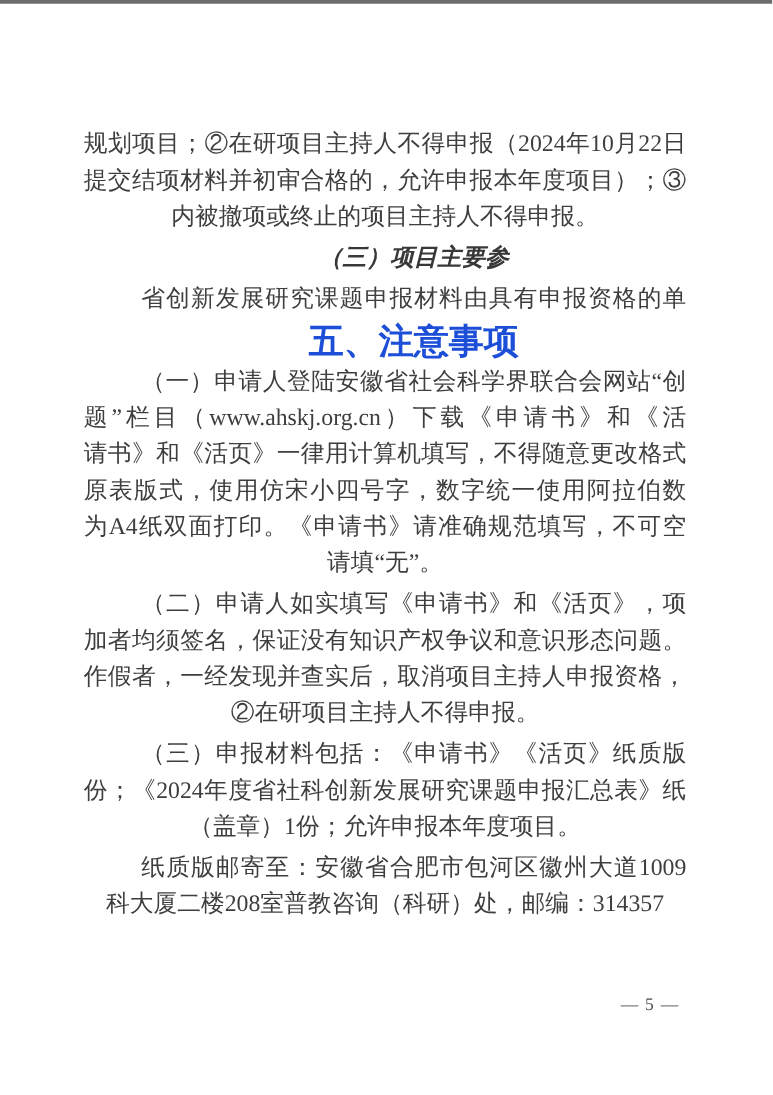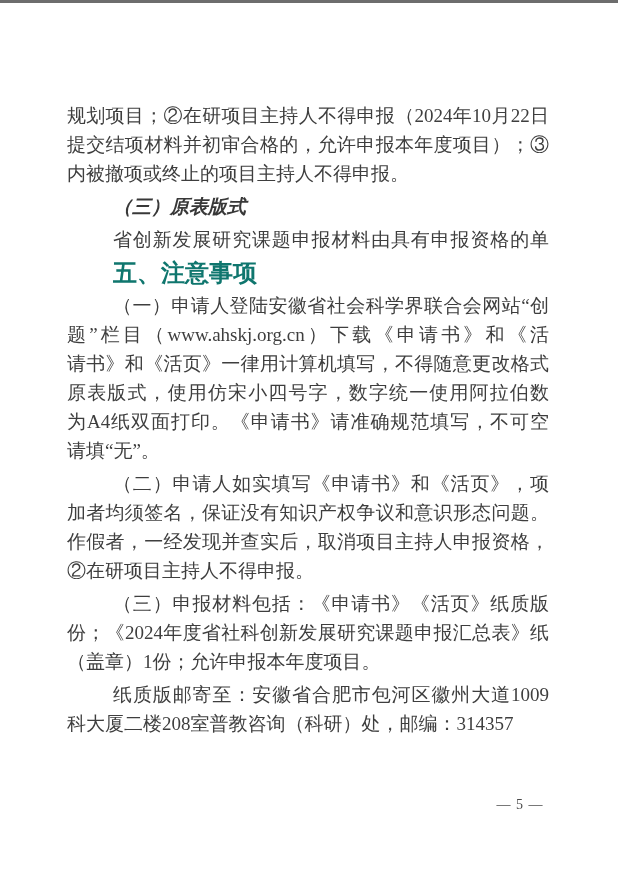--- a/index.html
+++ b/index.html
@@ -30,42 +30,42 @@
     width: 482px;
     color: #3e3e3e;
   }
   .block { margin: 0; }
   .block + .block { margin-top: 4px; }
   .line {
     font-size: 19px;
     line-height: 29px;
     height: 29px;
     white-space: nowrap;
-    text-align: left;
+    text-align: center;
     color: #3e3e3e;
   }
   .line.fill {
     white-space: normal;
     text-align: justify;
     text-align-last: justify;
     overflow: hidden;
   }
   .line.indent {
     text-indent: 46px;
   }
   .subheading_kaiti .line {
     font-style: italic;
     font-weight: bold;
     color: #383838;
   }
   .heading_hei .line {
     font-family: "Liberation Sans", "DejaVu Sans", sans-serif;
     font-weight: bold;
-    font-size: 24px;
-    color: #0f766e;
+    font-size: 28px;
+    color: #1d4ed8;
   }
   .page-number {
     position: absolute;
     top: 797px;
     left: 480px;
     width: 80px;
     text-align: center;
     font-size: 14px;
     letter-spacing: 1px;
     color: #4a4a4a;
@@ -77,21 +77,21 @@
 
 <div class="page">
   <div class="scan-edge-top"></div>
   <div class="doc-body">
       <div class="block body">
         <div class="line fill">规划项目；②在研项目主持人不得申报（2024年10月22日前已</div>
         <div class="line fill">提交结项材料并初审合格的，允许申报本年度项目）；③近3年</div>
         <div class="line">内被撤项或终止的项目主持人不得申报。</div>
       </div>
       <div class="block subheading_kaiti">
-        <div class="line indent">（三）原表版式</div>
+        <div class="line indent">（三）项目主要参</div>
       </div>
       <div class="block body">
         <div class="line fill indent">省创新发展研究课题申报材料由具有申报资格的单位统一报</div>
       </div>
       <div class="block heading_hei">
         <div class="line indent">五、注意事项</div>
       </div>
       <div class="block body">
         <div class="line fill indent">（一）申请人登陆安徽省社会科学界联合会网站“创新课</div>
         <div class="line fill">题”栏目（www.ahskj.org.cn）下载《申请书》和《活页》。《申</div>

